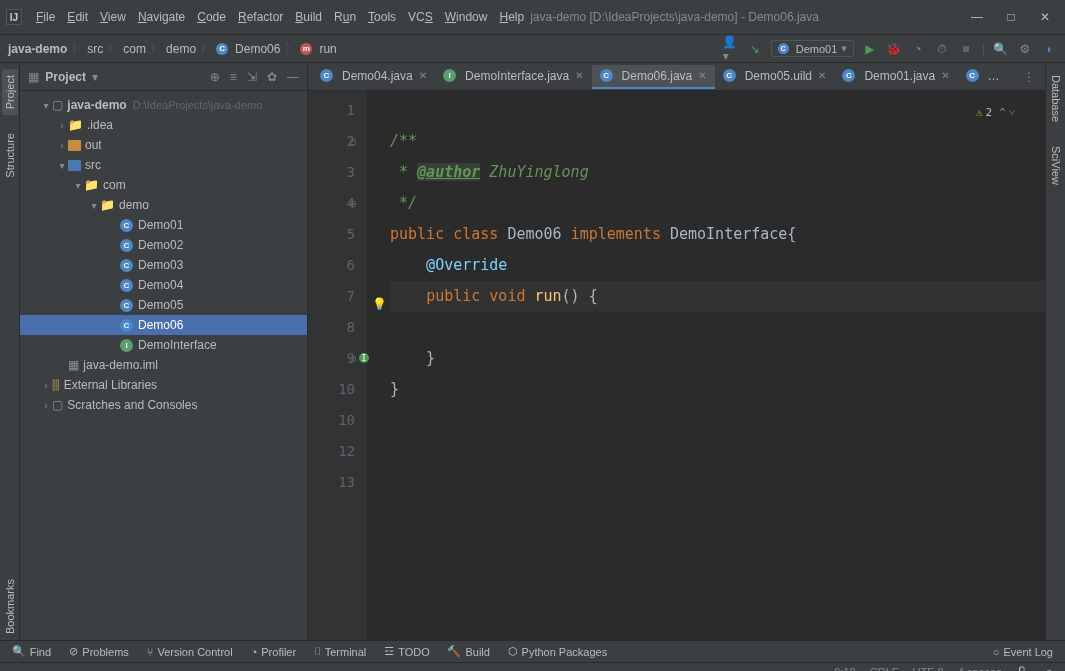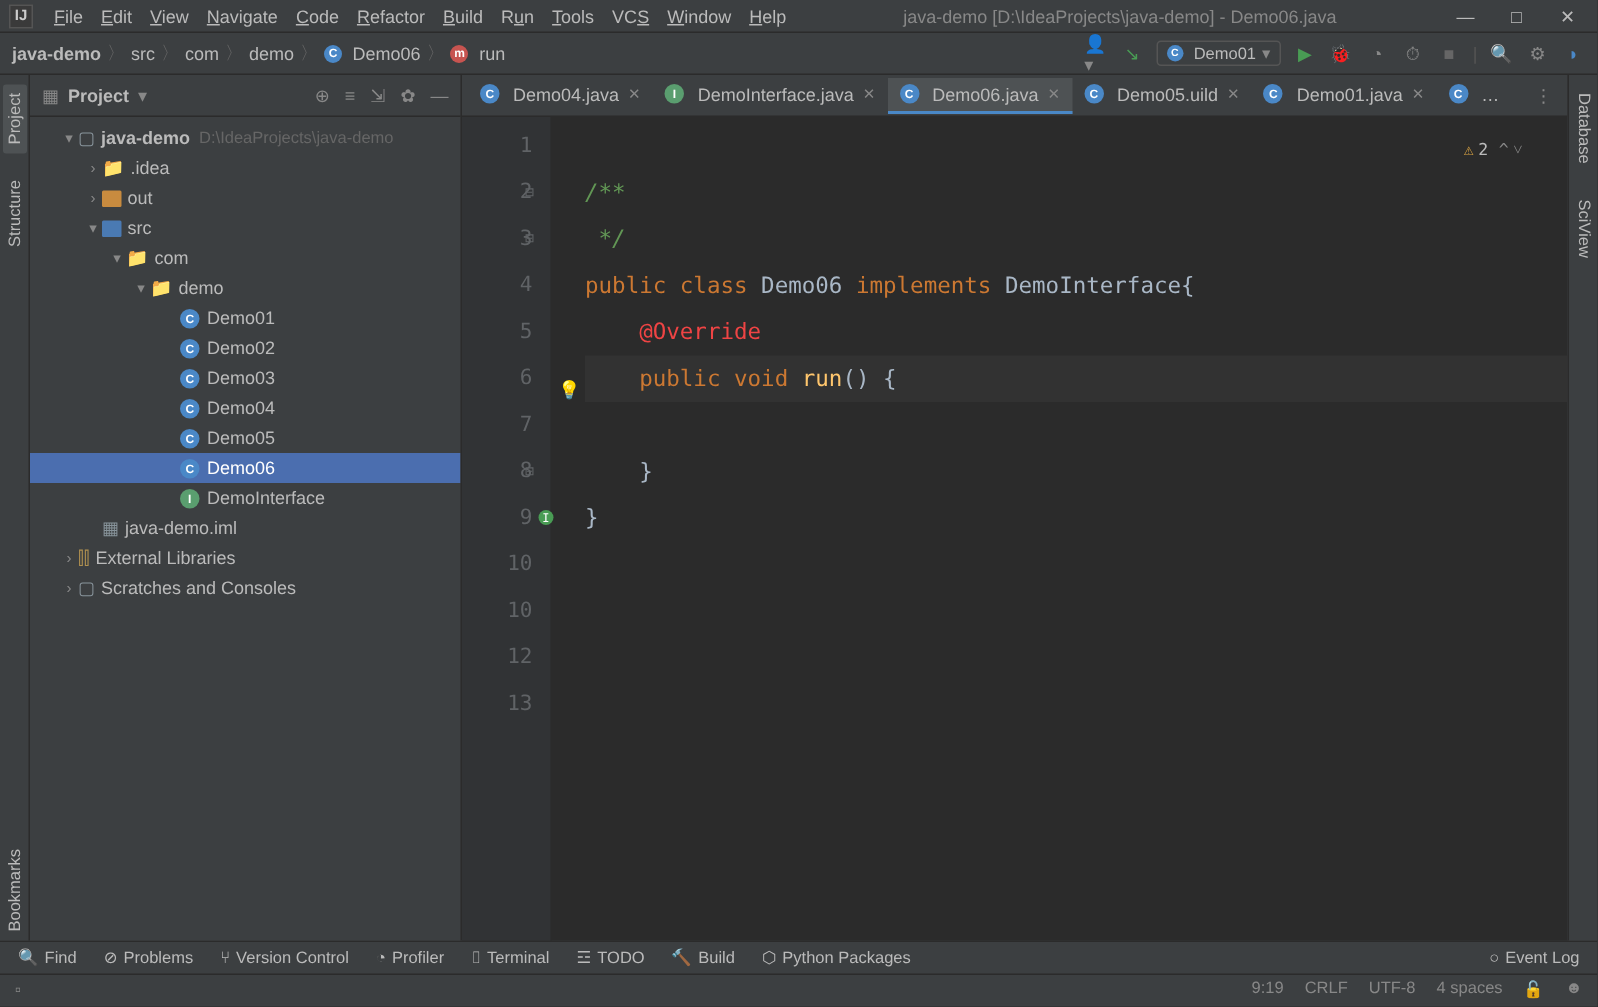--- a/index.html
+++ b/index.html
@@ -1,23 +1,23 @@
 <!DOCTYPE html>
 <html><head>
 <meta charset="utf-8">
 <style>
 * { margin: 0; padding: 0; box-sizing: border-box; }
 body { font-family: "Segoe UI", Arial, sans-serif; font-size: 12px; background: #3c3f41; color: #bbbbbb; width: 1065px; height: 671px; overflow: hidden; position: relative; }
 
 
-.titlebar { height: 22px; background: #3c3f41; display: flex; align-items: center; padding: 0 6px; border-bottom: 1px solid #2b2b2b; }
+.titlebar { height: 35px; background: #3c3f41; display: flex; align-items: center; padding: 0 6px; border-bottom: 1px solid #2b2b2b; }
 .titlebar .app-icon { width: 16px; height: 16px; background: #3a3a3a; border: 1px solid #555; margin-right: 8px; display: flex; align-items: center; justify-content: center; font-size: 10px; font-weight: bold; color: #ccc; }
 .menu-item { padding: 0 6px; cursor: pointer; color: #bbbbbb; }
 .menu-item u { text-decoration: underline; }
-.titlebar .title-text { flex: 1; text-align: center; color: #888; font-size: 12px; }
+.titlebar .title-text { flex: 1; color: #888; font-size: 12px; }
 .win-controls { display: flex; gap: 6px; }
 .win-btn { width: 28px; height: 18px; display: flex; align-items: center; justify-content: center; color: #bbb; cursor: pointer; }
 
 
 .navbar { height: 28px; background: #3c3f41; display: flex; align-items: center; padding: 0 8px; border-bottom: 1px solid #2b2b2b; }
 .breadcrumb { display: flex; align-items: center; gap: 4px; font-size: 12px; }
 .crumb { color: #bbb; }
 .crumb-sep { color: #666; }
 .c-icon { width: 12px; height: 12px; border-radius: 50%; background: #4a88c7; display: inline-flex; align-items: center; justify-content: center; color: white; font-size: 8px; margin-right: 3px; font-weight: bold; }
 .m-icon { background: #c75450; }
@@ -59,21 +59,21 @@
 .tab-more { margin-left: auto; padding: 0 10px; color: #888; }
 
 .editor-body { flex: 1; display: flex; position: relative; }
 .gutter { width: 60px; background: #313335; text-align: right; padding-right: 12px; padding-top: 4px; font-family: "Consolas", monospace; font-size: 14px; color: #606366; line-height: 31px; border-right: 1px solid #2b2b2b; position: relative; }
 .gutter-line { height: 31px; position: relative; }
 .code { flex: 1; font-family: "Consolas", monospace; font-size: 15px; line-height: 31px; padding-left: 22px; padding-top: 4px; color: #a9b7c6; position: relative; }
 .code-line { height: 31px; white-space: pre; }
 .kw { color: #cc7832; }
 .doc { color: #629755; font-style: italic; }
 .doc-tag { color: #629755; font-weight: bold; font-style: italic; text-decoration: underline; background: #344134; }
-.annotation { color: #ef4444; }
+.annotation { color: #7dd3fc; }
 .classname { color: #a9b7c6; }
 .method { color: #ffc66d; }
 .current-line { background: #323232; }
 .warning-badge { position: absolute; top: 6px; right: 30px; display: flex; align-items: center; gap: 3px; font-size: 11px; color: #bbb; }
 .warn-triangle { color: #d9a343; }
 .fold-arrow { position: absolute; left: -18px; color: #606366; font-size: 10px; }
 .bulb { position: absolute; left: -18px; top: 8px; color: #d9a343; font-size: 12px; }
 
 
 .right-strip { width: 20px; background: #3c3f41; border-left: 1px solid #2b2b2b; display: flex; flex-direction: column; align-items: center; padding-top: 6px; gap: 12px; }
@@ -298,20 +298,21 @@
       </div>
       <div class="code">
         <div class="warning-badge">
             <span class="warn-triangle">⚠</span>
             <span>2</span>
             <span style="margin-left:4px;color:#888">^</span>
             <span style="color:#888">˅</span>
           </div>
         <div class="code-line"></div>
         <div class="code-line"><span class="fold-arrow">⊟</span><span class="doc">/**</span></div>
+        <div class="code-line"><span class="doc"> * </span><span class="doc-tag">@author</span><span class="doc"> ZhuYinglong</span></div>
         <div class="code-line"><span class="fold-arrow">⊟</span><span class="doc"> */</span></div>
         <div class="code-line"><span class="kw">public class </span><span class="classname">Demo06 </span><span class="kw">implements </span><span class="classname">DemoInterface{</span></div>
         <div class="code-line"><span class="annotation">    @Override</span></div>
         <div class="code-line current-line" style="position:relative"><span class="bulb">💡</span><span>    </span><span class="kw">public </span><span class="kw">void </span><span class="method">run</span><span>() {</span></div>
         <div class="code-line"></div>
         <div class="code-line"><span class="fold-arrow">⊟</span><span>    }</span></div>
         <div class="code-line"><span>}</span></div>
         <div class="code-line"></div>
       </div>
     </div>

